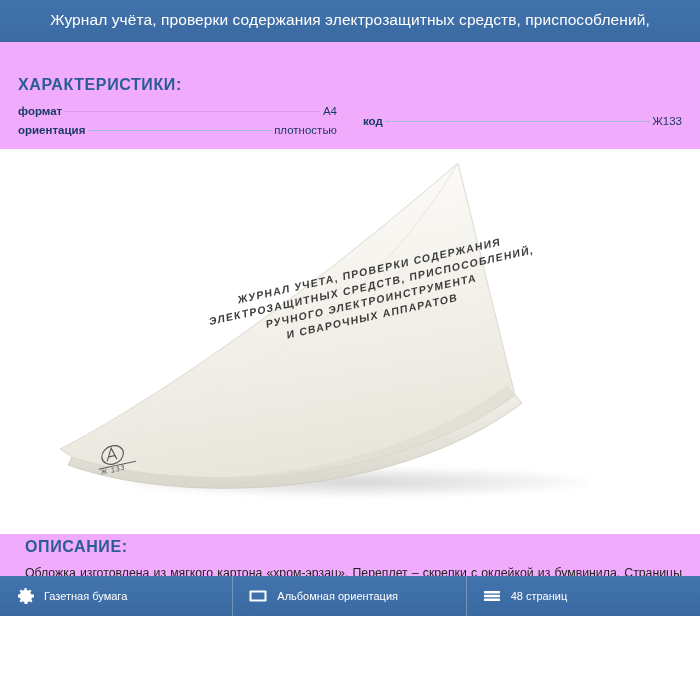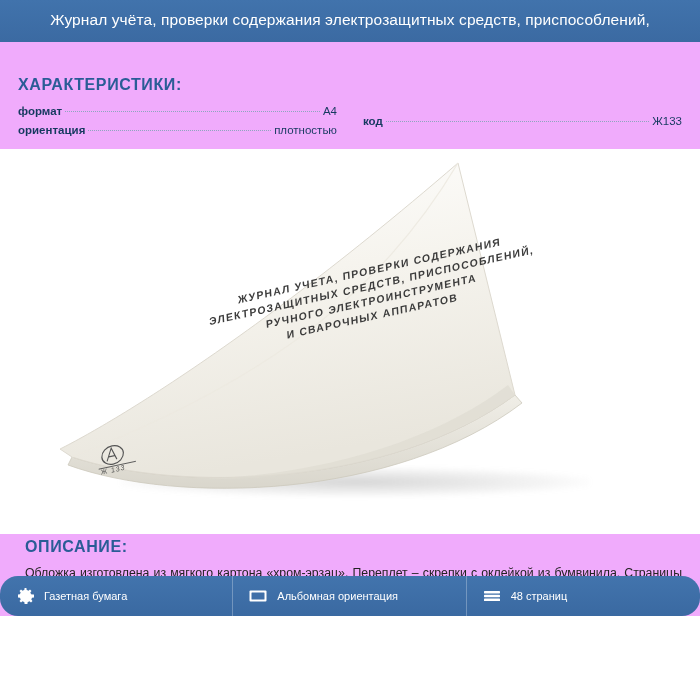--- a/index.html
+++ b/index.html
@@ -149,21 +149,20 @@
   
   .footer {
     position: absolute;
     left: 0; bottom: 0;
     width: 700px;
     height: 40px;
     background: #3f6fa8;
     background-image: linear-gradient(to bottom, #4274ad 0%, #3a69a1 100%);
     display: flex;
     align-items: stretch;
-    border-radius: 18px;
   }
   .footer-item {
     flex: 1 1 25%;
     display: flex;
     align-items: center;
     gap: 8px;
     padding-left: 14px;
     color: #ffffff;
     font-size: 11px;
     border-right: 1px solid rgba(255,255,255,0.28);

